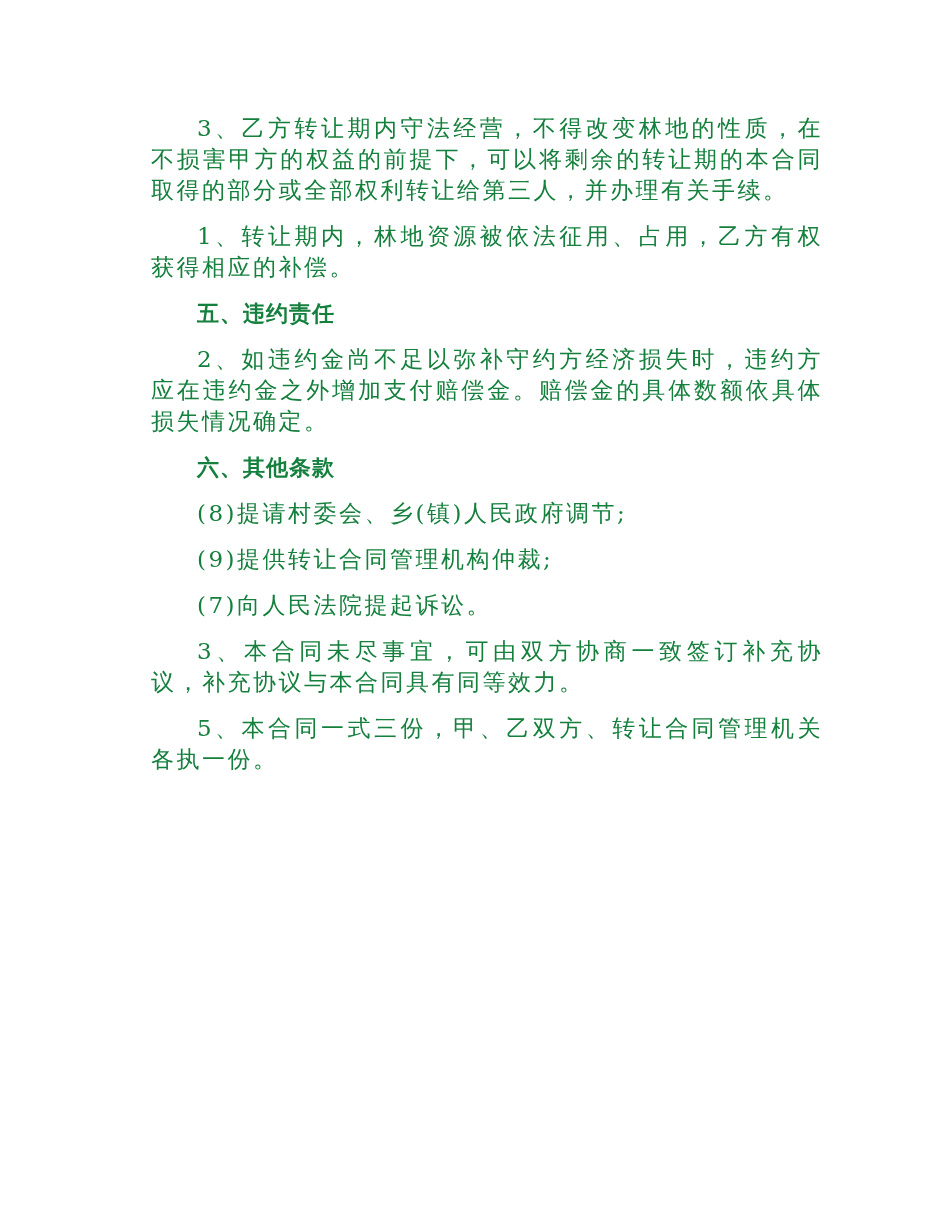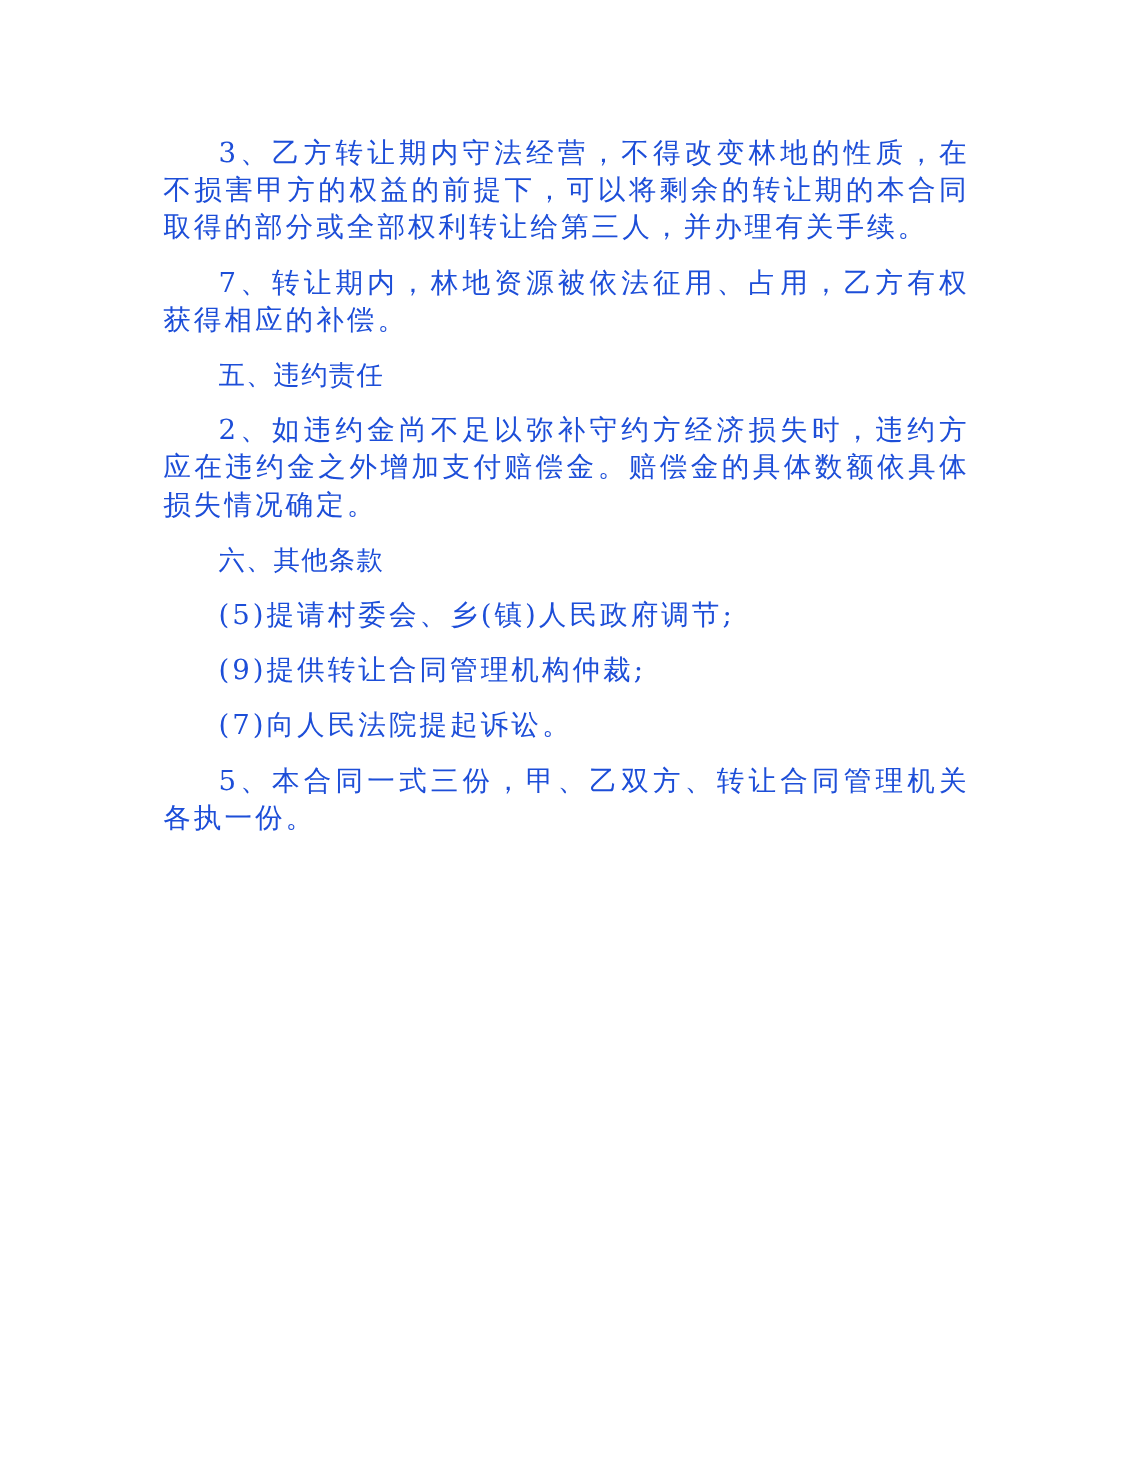--- a/index.html
+++ b/index.html
@@ -8,53 +8,54 @@
       background: #ffffff;
     }
     body {
       width: 950px;
       height: 1230px;
       overflow: hidden;
       position: relative;
     }
     .page {
       position: absolute;
-      left: 136px;
+      left: 151px;
       top: 113px;
       width: 672px;
-      color: #1d4ed8;
+      color: #15803d;
       font-family: "DejaVu Serif", "Liberation Serif", serif;
       font-size: 23px;
       line-height: 31px;
       letter-spacing: 2.5px;
     }
     .para {
       margin: 0 0 15px 0;
       text-indent: 46px;
       text-align: justify;
     }
     .heading {
       margin: 0 0 15px 0;
       text-indent: 46px;
       font-family: "DejaVu Sans", "Liberation Sans", sans-serif;
-      font-weight: normal;
+      font-weight: bold;
       font-size: 22px;
       letter-spacing: 1px;
     }
     .sub {
       margin: 0 0 15px 0;
       text-indent: 46px;
     }
   </style>
 </head>
 <body>
 
 <div class="page">
   <p class="para">3、乙方转让期内守法经营，不得改变林地的性质，在不损害甲方的权益的前提下，可以将剩余的转让期的本合同取得的部分或全部权利转让给第三人，并办理有关手续。</p>
-  <p class="para">7、转让期内，林地资源被依法征用、占用，乙方有权获得相应的补偿。</p>
+  <p class="para">1、转让期内，林地资源被依法征用、占用，乙方有权获得相应的补偿。</p>
   <p class="heading">五、违约责任</p>
   <p class="para">2、如违约金尚不足以弥补守约方经济损失时，违约方应在违约金之外增加支付赔偿金。赔偿金的具体数额依具体损失情况确定。</p>
   <p class="heading">六、其他条款</p>
-  <p class="sub">(5)提请村委会、乡(镇)人民政府调节;</p>
+  <p class="sub">(8)提请村委会、乡(镇)人民政府调节;</p>
   <p class="sub">(9)提供转让合同管理机构仲裁;</p>
   <p class="sub">(7)向人民法院提起诉讼。</p>
+  <p class="para">3、本合同未尽事宜，可由双方协商一致签订补充协议，补充协议与本合同具有同等效力。</p>
   <p class="para">5、本合同一式三份，甲、乙双方、转让合同管理机关各执一份。</p>
 </div>
 
 </body></html>

